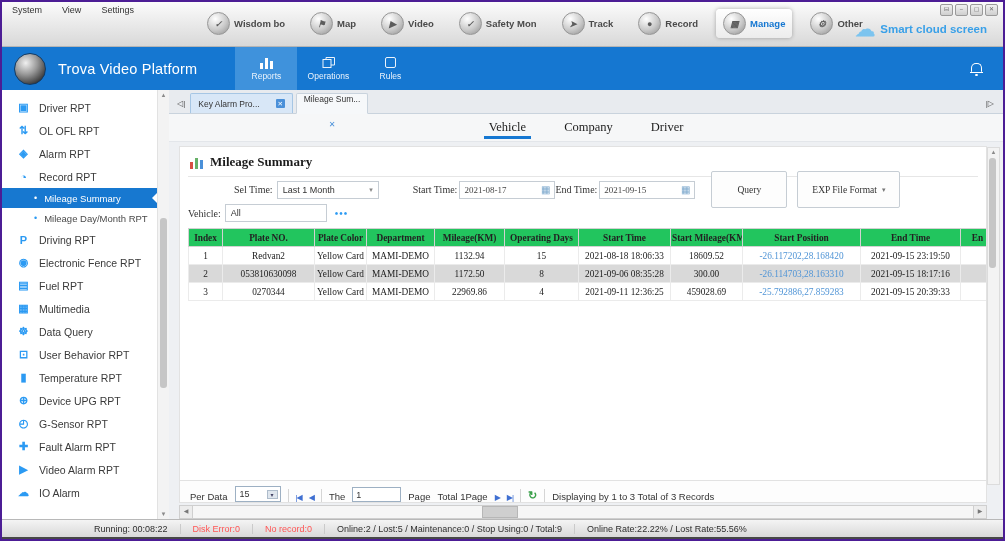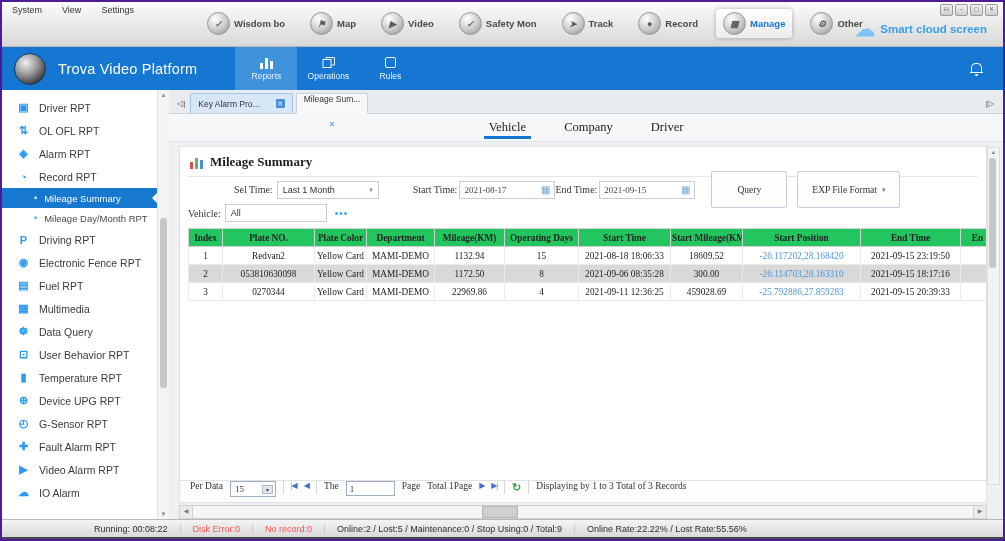--- a/index.html
+++ b/index.html
@@ -69,21 +69,21 @@
   table{border-collapse:collapse;table-layout:fixed;width:806px;font-family:"Liberation Serif",serif;font-size:9.3px;color:#222;margin-top:4px;}
   th{border:1px solid #d2d2d2;height:15px;font-weight:bold;background:#22c55e;overflow:hidden;white-space:nowrap;}
   td{border:1px solid #ebebeb;height:15px;text-align:center;overflow:hidden;white-space:nowrap;}
   tr.alt td{background:#d9d9d9;}
   .pos-link{color:#4f94d6;}
   
   .vscroll{position:absolute;right:3px;top:57px;bottom:34px;width:11px;background:#f3f3f3;border:1px solid #dcdcdc;}
   .vs-thumb{position:absolute;left:1px;top:10px;width:7px;height:110px;background:#c6c6c6;border-radius:3px;}
   .vs-arrow{position:absolute;left:0;width:100%;text-align:center;font-size:6px;color:#8a8a8a;font-style:normal;}
   
-  .pagination{height:21px;margin:0 16px 0 10px;background:#fdfdfd;border:1px solid #e2e2e2;border-top:none;display:flex;align-items:flex-start;font-family:Liberation Serif, serif;font-size:9.5px;color:#333;padding-left:10px;gap:7px;flex:none;}
+  .pagination{height:21px;margin:0 16px 0 10px;background:#fdfdfd;border:1px solid #e2e2e2;border-top:none;display:flex;align-items:flex-end;font-family:Liberation Sans, sans-serif;font-size:9.5px;color:#333;padding-left:10px;gap:7px;flex:none;}
   .pg-select{width:38px;height:14px;border:1px solid #9db0c3;background:#fff;display:flex;align-items:center;justify-content:space-between;padding:0 2px 0 4px;font-size:9px;}
   .pg-select .arr{background:#dfe6ee;border:1px solid #aebccb;font-size:6px;width:9px;text-align:center;color:#446;font-style:normal;}
   .pg-div{width:1px;height:13px;background:#d5d5d5;}
   .pg-ico{color:#3f6fd1;font-size:8px;font-style:normal;letter-spacing:-1px;}
   .pg-input{width:44px;height:13px;border:1px solid #9db0c3;background:#fff;font-size:9px;padding-left:3px;display:flex;align-items:center;}
   .pg-refresh{color:#3aa04a;font-size:11px;font-weight:bold;font-style:normal;}
   .hscroll{height:14px;margin:2px 16px 0 10px;display:flex;align-items:center;flex:none;}
   .hs-arrow{width:12px;height:12px;background:#ececec;border:1px solid #cfcfcf;font-size:6px;color:#777;text-align:center;line-height:11px;font-style:normal;flex:none;}
   .hs-track{flex:1;height:12px;background:#f6f6f6;border-top:1px solid #cfcfcf;border-bottom:1px solid #cfcfcf;position:relative;}
   .hs-thumb{position:absolute;left:37%;top:0;width:36px;height:100%;background:#cfcfcf;border:1px solid #b7b7b7;box-sizing:border-box;}

